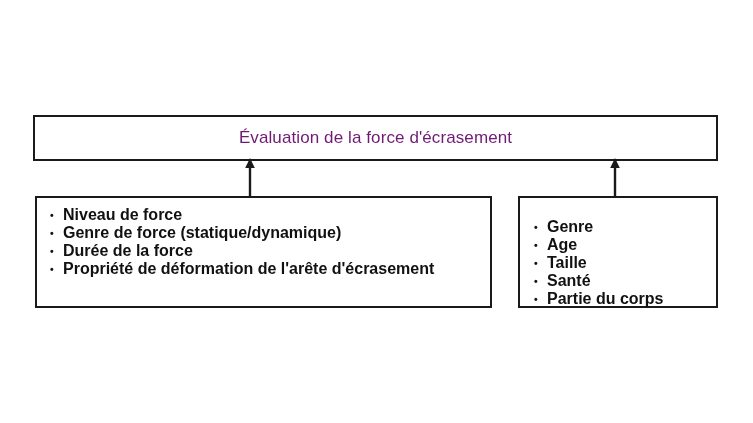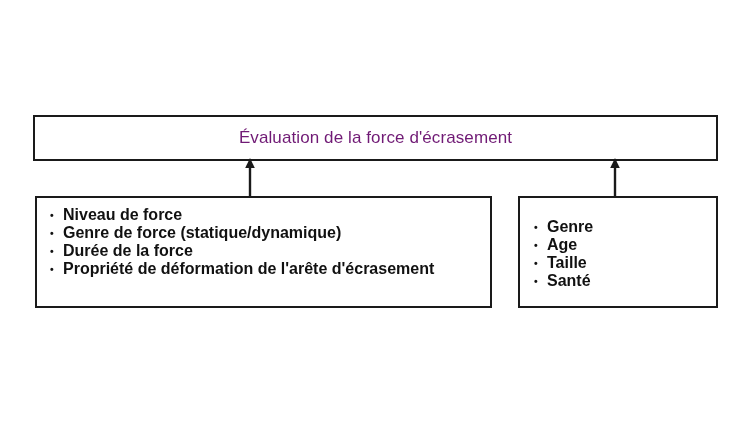--- a/index.html
+++ b/index.html
@@ -127,16 +127,17 @@
       <li>Propriété de déformation de l'arête d'écrasement</li>
     </ul>
   </div>
 
   <div class="box" id="right-box">
     <ul class="bullet-list" id="right-list">
       <li>Genre</li>
       <li>Age</li>
       <li>Taille</li>
       <li>Santé</li>
+      <li>Partie du corps</li>
     </ul>
   </div>
 
 </div>
 
 </body></html>

